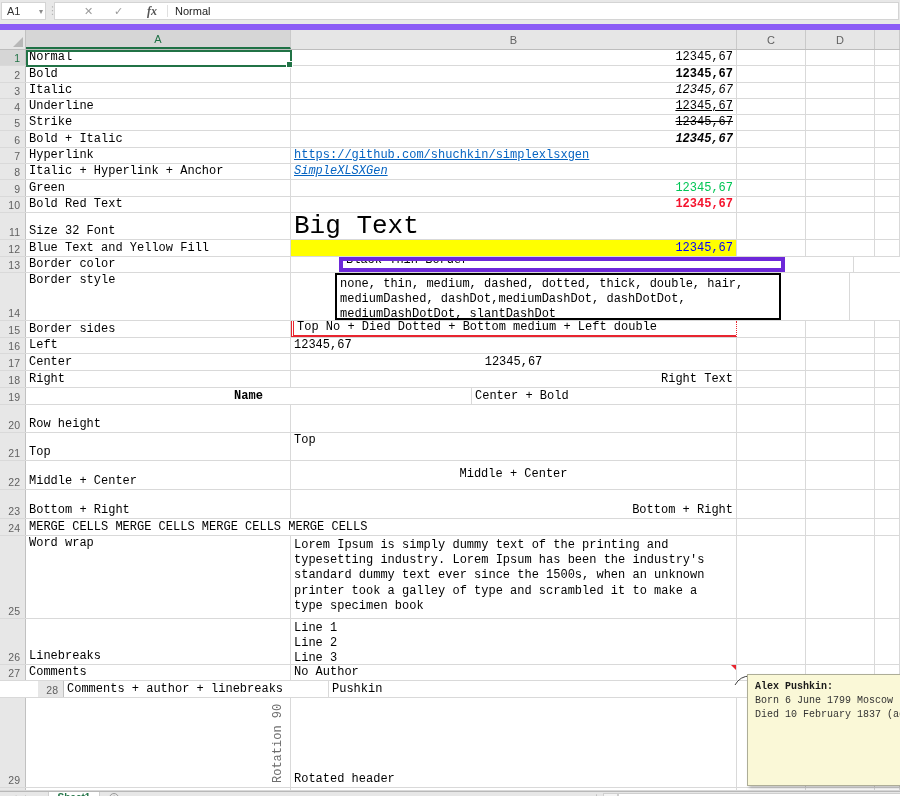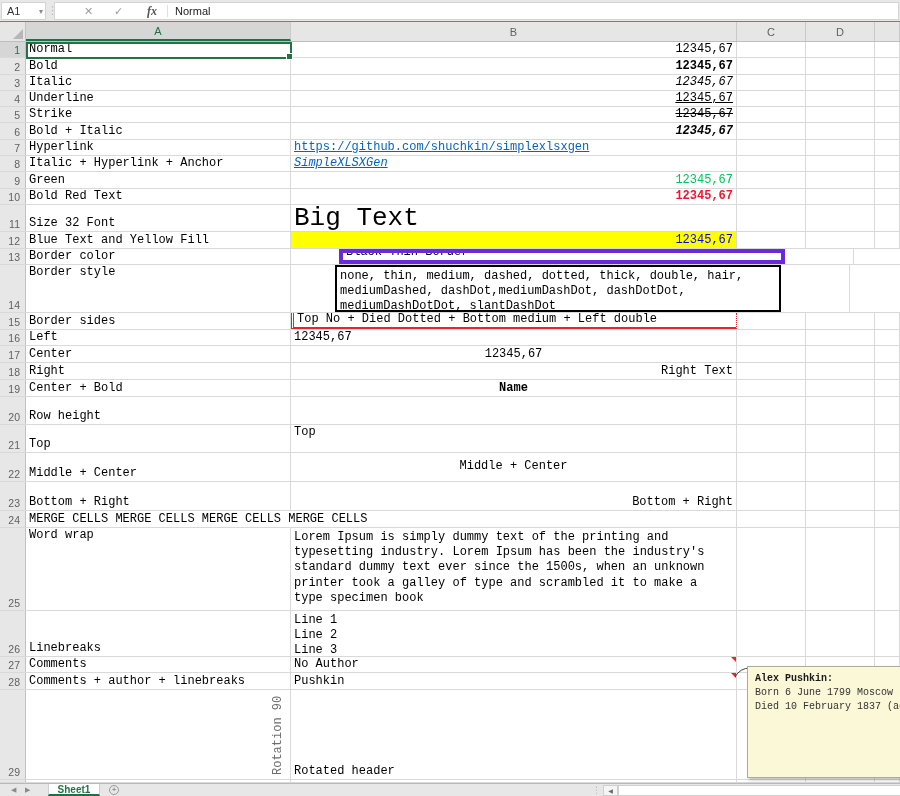--- a/index.html
+++ b/index.html
@@ -1,19 +1,19 @@
 <!DOCTYPE html>
 <html><head>
 <meta charset="utf-8">
 <style>
   html,body{margin:0;padding:0;background:#fff;}
   .app{position:relative;width:900px;height:796px;background:#fff;overflow:hidden;
        font-family:"Liberation Sans",sans-serif;}
   
-  .topbar{position:relative;height:22px;background:#e8e8e8;border-bottom:1px solid #8b5cf6;box-sizing:border-box;}
+  .topbar{position:relative;height:30px;background:#e8e8e8;border-bottom:6px solid #8b5cf6;box-sizing:border-box;}
   .namebox{position:absolute;left:1px;top:2px;width:45px;height:18px;background:#fff;
            border:1px solid #d4d4d4;box-sizing:border-box;font-size:11px;color:#333;
            display:flex;align-items:center;padding-left:5px;}
   .namebox .caret{position:absolute;right:2px;top:4px;font-size:8px;color:#8a8a8a;}
   .grip{position:absolute;left:47px;top:3px;color:#b3b3b3;font-size:11px;line-height:15px;}
   .fxarea{position:absolute;left:54px;top:2px;right:1px;height:18px;background:#fff;
           border:1px solid #d4d4d4;box-sizing:border-box;}
   .fxarea .ic{position:absolute;top:1px;font-size:11px;line-height:15px;color:#9b9b9b;}
   .ic.cancel{left:29px;}
   .ic.enter{left:59px;}
@@ -333,25 +333,25 @@
           </div>
           <div class="c num" style="width: 446px;">
             <span>Right Text</span>
           </div>
           <div class="c" style="width: 69px;"></div>
           <div class="c" style="width: 69px;"></div>
           <div class="c" style="width: 25px;"></div>
         </div>
         <div class="row" style="height: 17px;">
           <div class="gut">19</div>
-          <div class="c " style="width: 265px;">
-            <span>Center + Bold</span>
-          </div>
           <div class="c ctr b" style="width: 446px;">
             <span>Name</span>
+          </div>
+          <div class="c " style="width: 265px;">
+            <span>Center + Bold</span>
           </div>
           <div class="c" style="width: 69px;"></div>
           <div class="c" style="width: 69px;"></div>
           <div class="c" style="width: 25px;"></div>
         </div>
         <div class="row" style="height: 28px;">
           <div class="gut">20</div>
           <div class="c " style="width: 265px;">
             <span>Row height</span>
           </div>
@@ -437,21 +437,21 @@
             <span>Comments</span>
           </div>
           <div class="c " style="width: 446px;">
             <span>No Author</span>
             <div class="marker"></div>
           </div>
           <div class="c" style="width: 69px;"></div>
           <div class="c" style="width: 69px;"></div>
           <div class="c" style="width: 25px;"></div>
         </div>
-        <div class="row" style="height: 17px;">
+        <div class="row" style="height: 17px; padding-left: 38px;">
           <div class="gut">28</div>
           <div class="c " style="width: 265px; align-items: flex-end;">
             <span>Comments + author + linebreaks</span>
           </div>
           <div class="c " style="width: 446px;">
             <span>Pushkin</span>
             <div class="marker"></div>
           </div>
           <div class="c" style="width: 69px;"></div>
           <div class="c" style="width: 69px;"></div>

